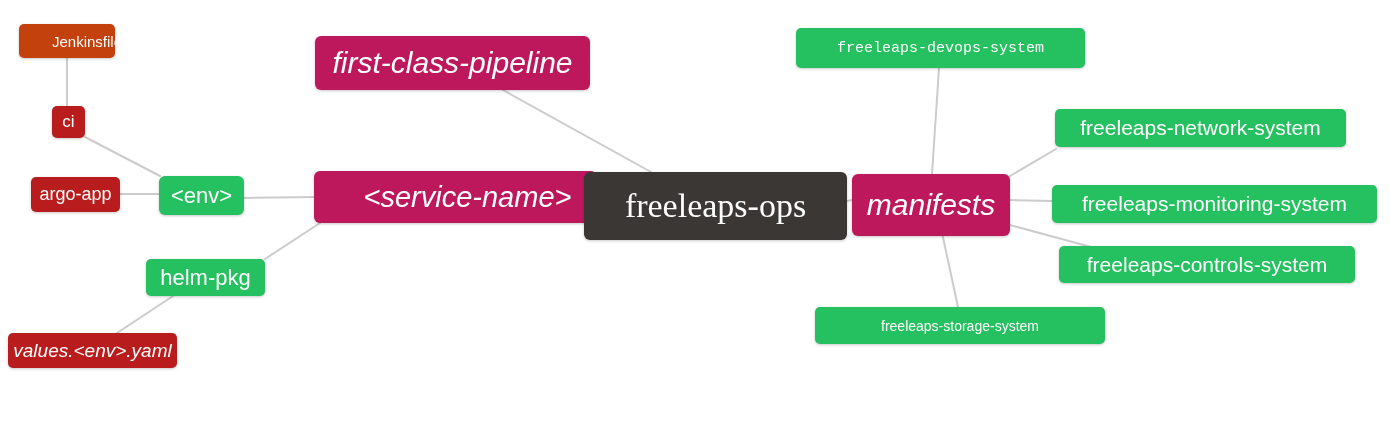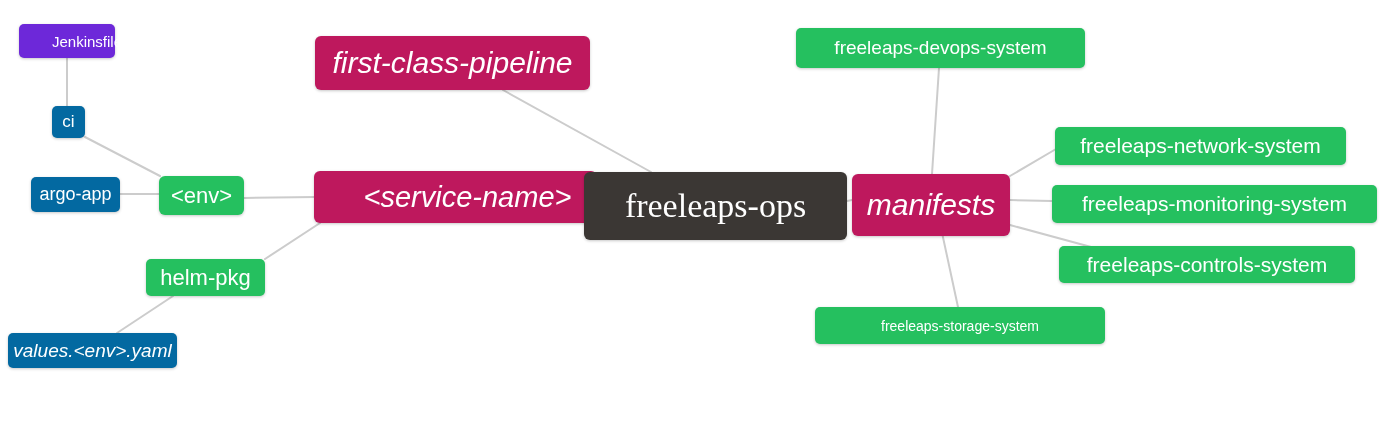--- a/index.html
+++ b/index.html
@@ -36,22 +36,22 @@
     color: #ffffff;
     white-space: nowrap;
     border-radius: 6px;
     box-shadow: 0 1px 3px rgba(0,0,0,0.22);
     box-sizing: border-box;
     cursor: default;
   }
   .node--root   { background: #3b3734; }
   .node--blue   { background: #be185d; font-style: italic; }
   .node--green  { background: #25c05f; }
-  .node--red    { background: #0369a1; }
-  .node--orange { background: #6d28d9; padding-left: 40px; }
+  .node--red    { background: #b91c1c; }
+  .node--orange { background: #c2410c; padding-left: 40px; }
 </style>
 </head>
 <body>
 
 <div class="canvas">
 
   <svg class="edges" viewBox="0 0 1390 421" xmlns="http://www.w3.org/2000/svg">
     <line x1="67" y1="58" x2="67" y2="106"></line>
     <line x1="85" y1="137" x2="160" y2="176"></line>
     <line x1="120" y1="194" x2="159" y2="194"></line>
@@ -81,23 +81,23 @@
   <div class="node node--red" style="left:8px; top:333px; width:169px; height:35px; font-size:19px; border-radius:5px;font-style:italic;">values.&lt;env&gt;.yaml</div>
 
   <div class="node node--blue" style="left:315px; top:36px; width:275px; height:54px; font-size:30px;">first-class-pipeline</div>
 
   <div class="node node--blue" style="left:314px; top:171px; width:283px; height:52px; font-size:29px;padding-left:24px;">&lt;service-name&gt;</div>
 
   <div class="node node--root" style="left:584px; top:172px; width:263px; height:68px; font-size:34px;font-family:Liberation Serif, serif;">freeleaps-ops</div>
 
   <div class="node node--blue" style="left:852px; top:174px; width:158px; height:62px; font-size:30px;">manifests</div>
 
-  <div class="node node--green" style="left:796px; top:28px; width:289px; height:40px; font-size:19px; border-radius:5px;">freeleaps-devops-system</div>
+  <div class="node node--green" style="left:796px; top:28px; width:289px; height:40px; font-size:15px; border-radius:5px;font-family:Liberation Mono, monospace;">freeleaps-devops-system</div>
 
-  <div class="node node--green" style="left:1055px; top:127px; width:291px; height:38px; font-size:21px; border-radius:5px;">freeleaps-network-system</div>
+  <div class="node node--green" style="left:1055px; top:109px; width:291px; height:38px; font-size:21px; border-radius:5px;">freeleaps-network-system</div>
 
   <div class="node node--green" style="left:1052px; top:185px; width:325px; height:38px; font-size:21px; border-radius:5px;">freeleaps-monitoring-system</div>
 
   <div class="node node--green" style="left:1059px; top:246px; width:296px; height:37px; font-size:21px; border-radius:5px;">freeleaps-controls-system</div>
 
   <div class="node node--green" style="left:815px; top:307px; width:290px; height:37px; font-size:14px; border-radius:5px;">freeleaps-storage-system</div>
 
 </div>
 
 </body></html>

